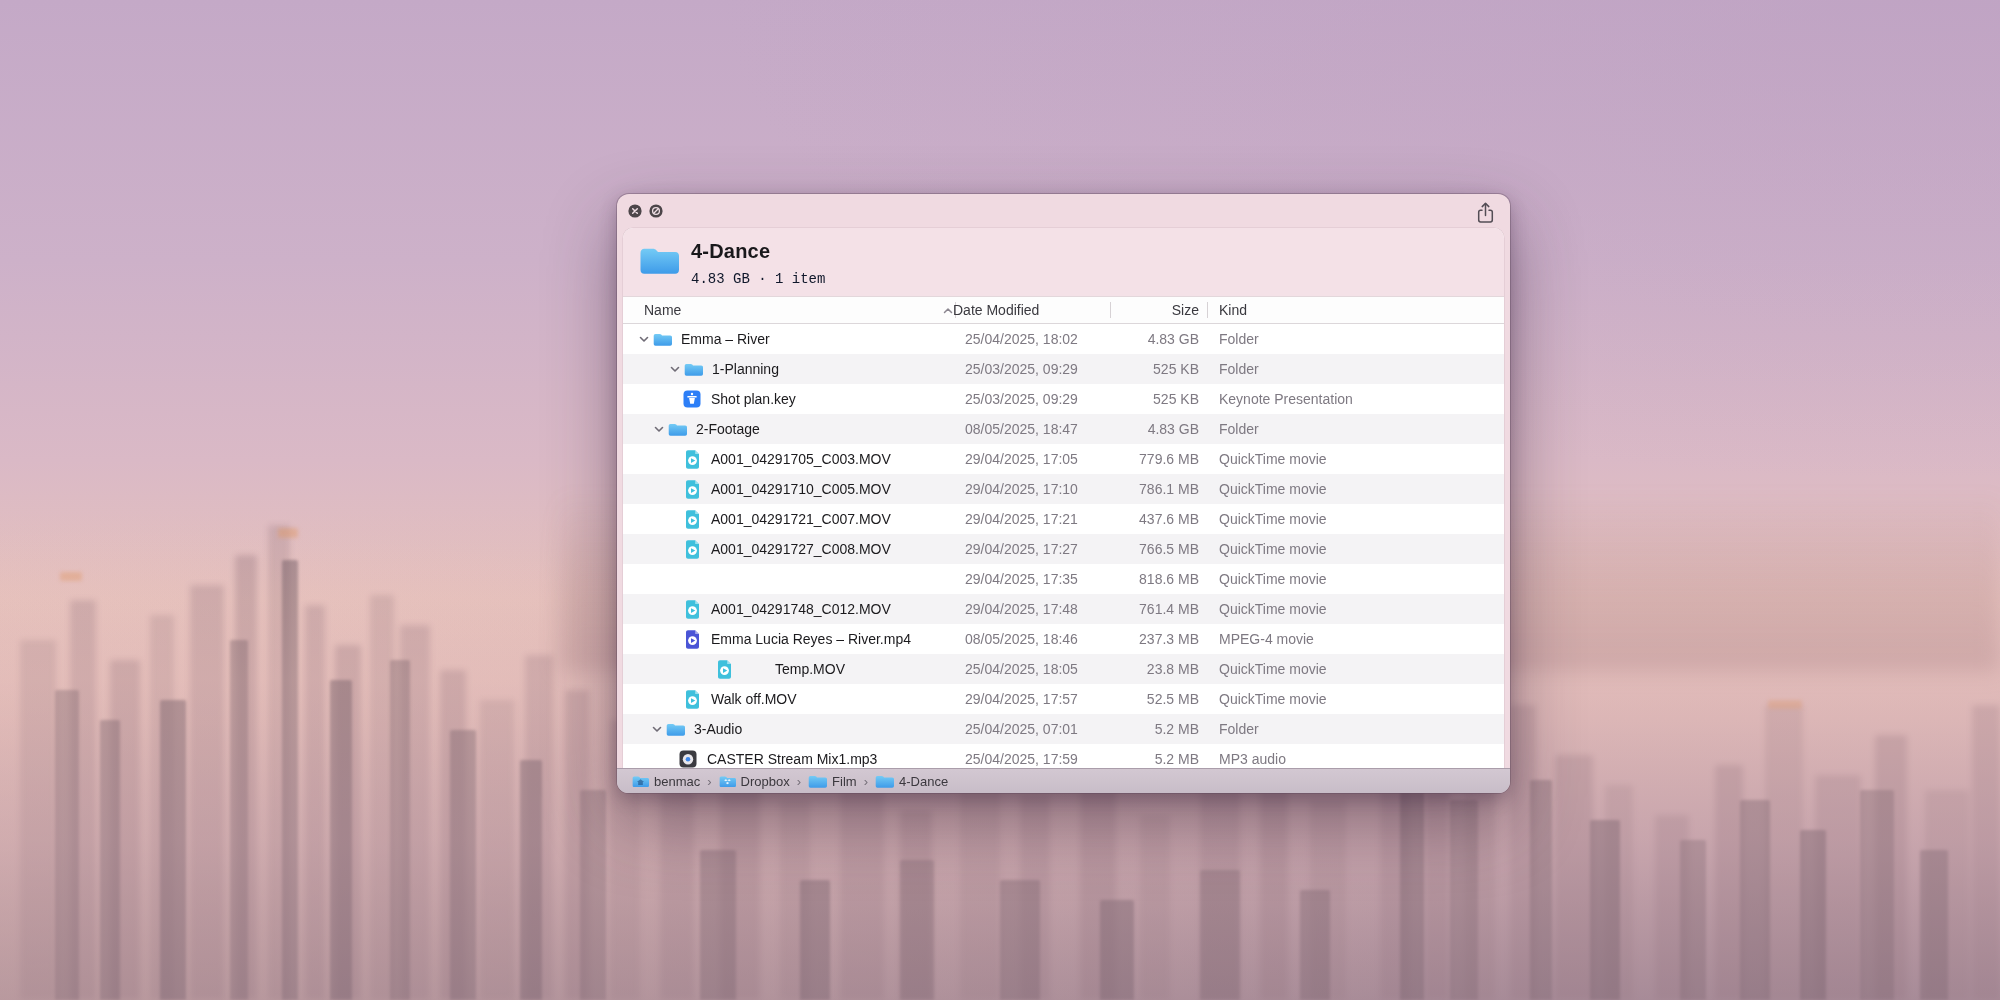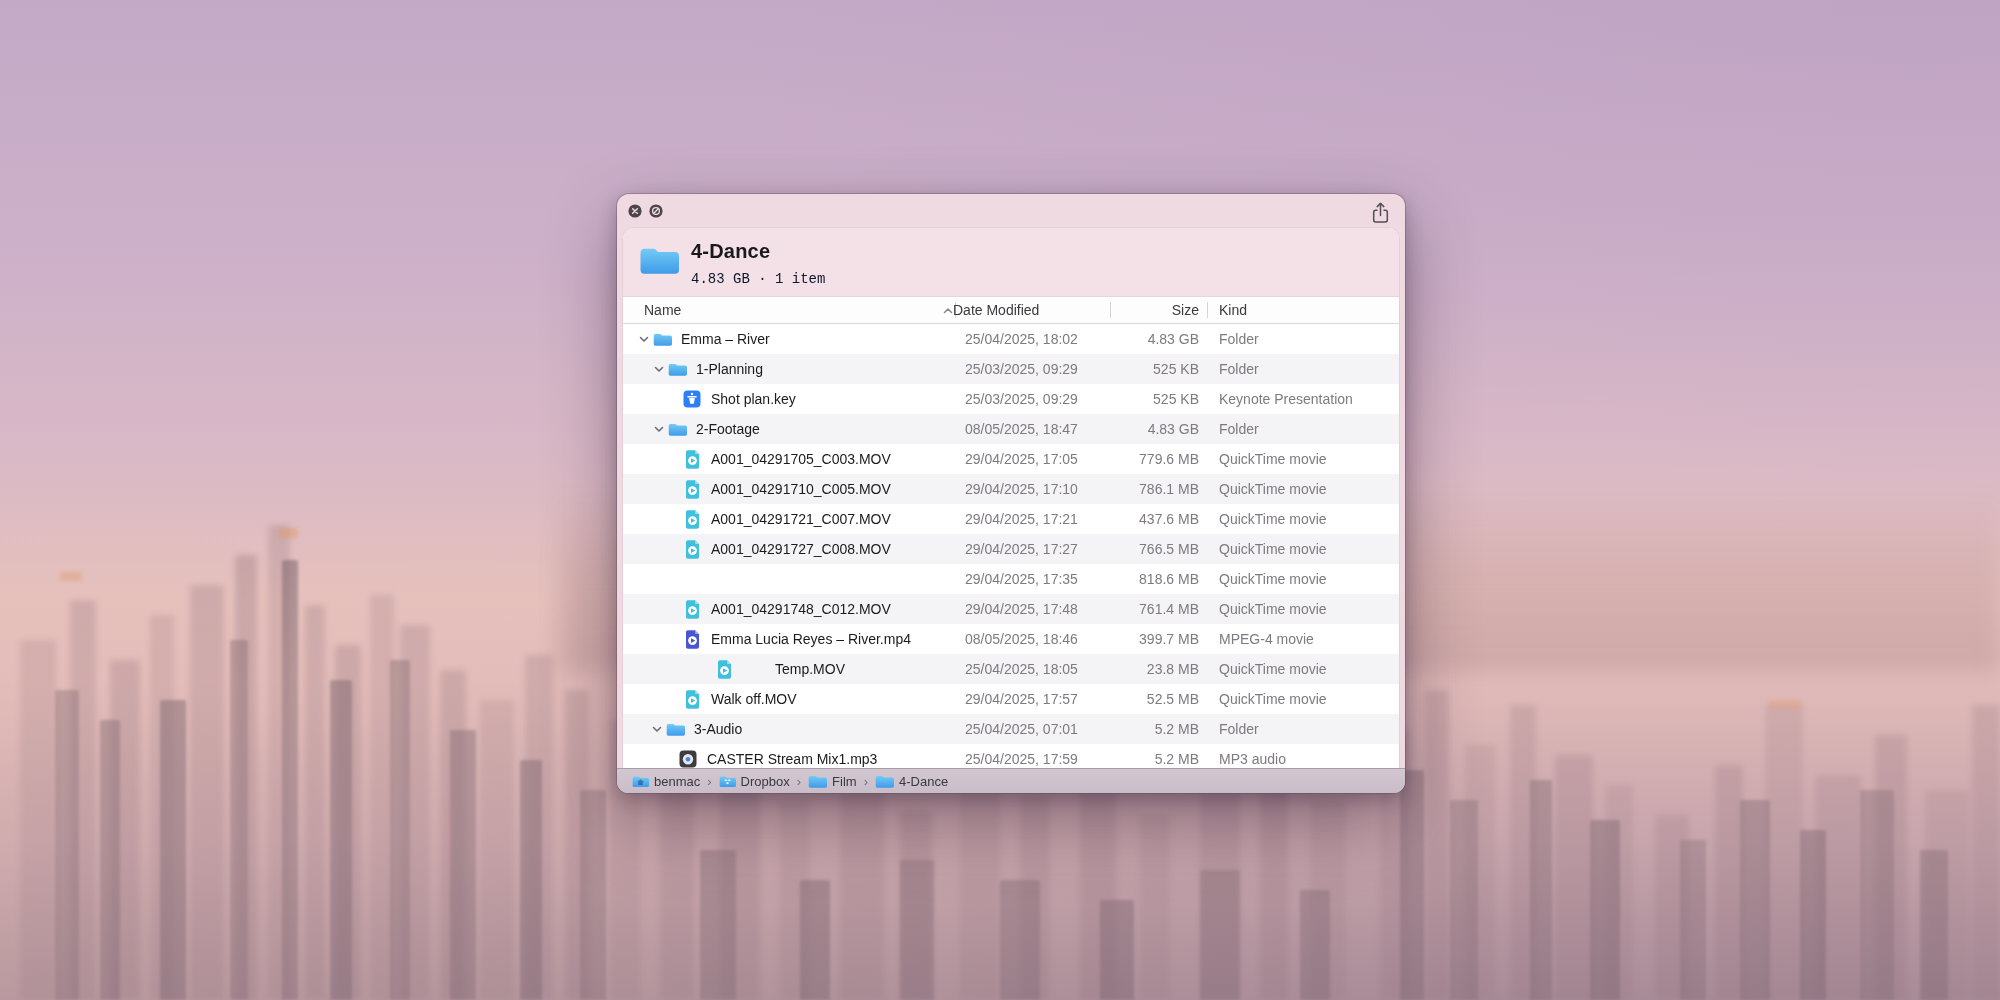--- a/index.html
+++ b/index.html
@@ -17,21 +17,21 @@
     background:linear-gradient(to bottom,rgba(146,104,108,0) 0%,rgba(146,104,108,0.20) 55%,rgba(140,100,106,0.30) 100%);
     filter:blur(10px);}
   .far-layer{filter:blur(3px);opacity:.75;}
   .near-layer{filter:blur(1.4px);}
   .bld{position:absolute;bottom:0;border-radius:2px 2px 0 0;}
   .glint{position:absolute;border-radius:2px;filter:blur(1.5px);}
   .haze{position:absolute;inset:0;
     background:linear-gradient(to bottom,rgba(235,198,192,0) 50%,rgba(226,186,185,0.30) 68%,rgba(198,162,170,0.45) 84%,rgba(166,136,148,0.55) 100%);}
 
   
-  .window{position:absolute;left:617px;top:194px;width:788px;height:599px;background:#f0dae1;border-radius:12px;
+  .window{position:absolute;left:617px;top:194px;width:893px;height:599px;background:#f0dae1;border-radius:12px;
     box-shadow:0 0 0 1px rgba(92,70,88,0.35),0 30px 70px rgba(52,30,56,0.45),0 6px 18px rgba(52,30,56,0.30);}
   .titlebar{position:absolute;left:0;top:0;right:0;height:34px;}
   .controls{position:absolute;left:11px;top:10px;display:flex;gap:7px;}
   .wc{width:14px;height:14px;padding:0;border:none;background:transparent;cursor:pointer;line-height:0;}
   .share-btn{position:absolute;right:13px;top:6px;width:24px;height:26px;background:transparent;border:none;padding:0;cursor:pointer;line-height:0;}
 
   
   .card{position:absolute;left:6px;right:6px;top:34px;height:540px;background:#ffffff;border-radius:10px 10px 0 0;overflow:hidden;
     box-shadow:0 0 0 0.5px rgba(120,95,110,0.18);}
   .card-header{height:68px;background:#f4e1e7;border-bottom:1px solid #e3d7db;position:relative;}
@@ -236,21 +236,21 @@
                 <path d="M1.5 7.5c0-2.6 1.4-4.3 3.8-4.3h8.6c1.5 0 2.5.5 3.4 1.5l1.7 1.8h17.2c2.4 0 3.8 1.6 3.8 4v13.7c0 2.4-1.4 4-3.8 4H5.3c-2.4 0-3.8-1.6-3.8-4z" fill="url(#gf)"></path>
               </svg>
             </span>
             <span>Emma – River</span>
           </div>
           <div class="cell-date">25/04/2025, 18:02</div>
           <div class="cell-size">4.83 GB</div>
           <div class="cell-kind">Folder</div>
         </div>
         <div class="row">
-          <div class="cell-name" style="padding-left: 28px;">
+          <div class="cell-name" style="padding-left: 44px;">
             <span class="chev">
               <svg width="10" height="7" viewBox="0 0 10 7">
                 <path d="M1.5 1.5L5 5l3.5-3.5" fill="none" stroke="#6f6b75" stroke-width="1.6" stroke-linecap="round" stroke-linejoin="round"></path>
               </svg>
             </span>
             <span class="ficon">
               <svg width="19" height="15" viewBox="0 0 40 30">
                 <path d="M1.5 7.5c0-2.6 1.4-4.3 3.8-4.3h8.6c1.5 0 2.5.5 3.4 1.5l1.7 1.8h17.2c2.4 0 3.8 1.6 3.8 4v13.7c0 2.4-1.4 4-3.8 4H5.3c-2.4 0-3.8-1.6-3.8-4z" fill="url(#gf)"></path>
               </svg>
             </span>
@@ -392,21 +392,21 @@
               <svg width="15" height="19" viewBox="0 0 15 19">
                 <path d="M1 2.2C1 1 1.8.2 3 .2h7.2L14 4v12.8c0 1.2-.8 2-2 2H3c-1.2 0-2-.8-2-2z" fill="#4a55d6"></path>
                 <path d="M10.2.2L14 4h-3.8z" fill="rgba(255,255,255,0.5)"></path>
                 <circle cx="7.5" cy="10.6" r="4.4" fill="#fff"></circle>
                 <path d="M6 8.3l4.3 2.3L6 12.9z" fill="#4a55d6"></path>
               </svg>
             </span>
             <span>Emma Lucia Reyes – River.mp4</span>
           </div>
           <div class="cell-date">08/05/2025, 18:46</div>
-          <div class="cell-size">399.7 MB</div>
+          <div class="cell-size">237.3 MB</div>
           <div class="cell-kind">MPEG-4 movie</div>
         </div>
         <div class="row">
           <div class="cell-name" style="padding-left: 43px; gap: 32px;">
             <span class="chev"></span>
             <span class="ficon">
               <svg width="15" height="19" viewBox="0 0 15 19">
                 <path d="M1 2.2C1 1 1.8.2 3 .2h7.2L14 4v12.8c0 1.2-.8 2-2 2H3c-1.2 0-2-.8-2-2z" fill="#3fc0dc"></path>
                 <path d="M10.2.2L14 4h-3.8z" fill="rgba(255,255,255,0.5)"></path>
                 <circle cx="7.5" cy="10.6" r="4.4" fill="#fff"></circle>

